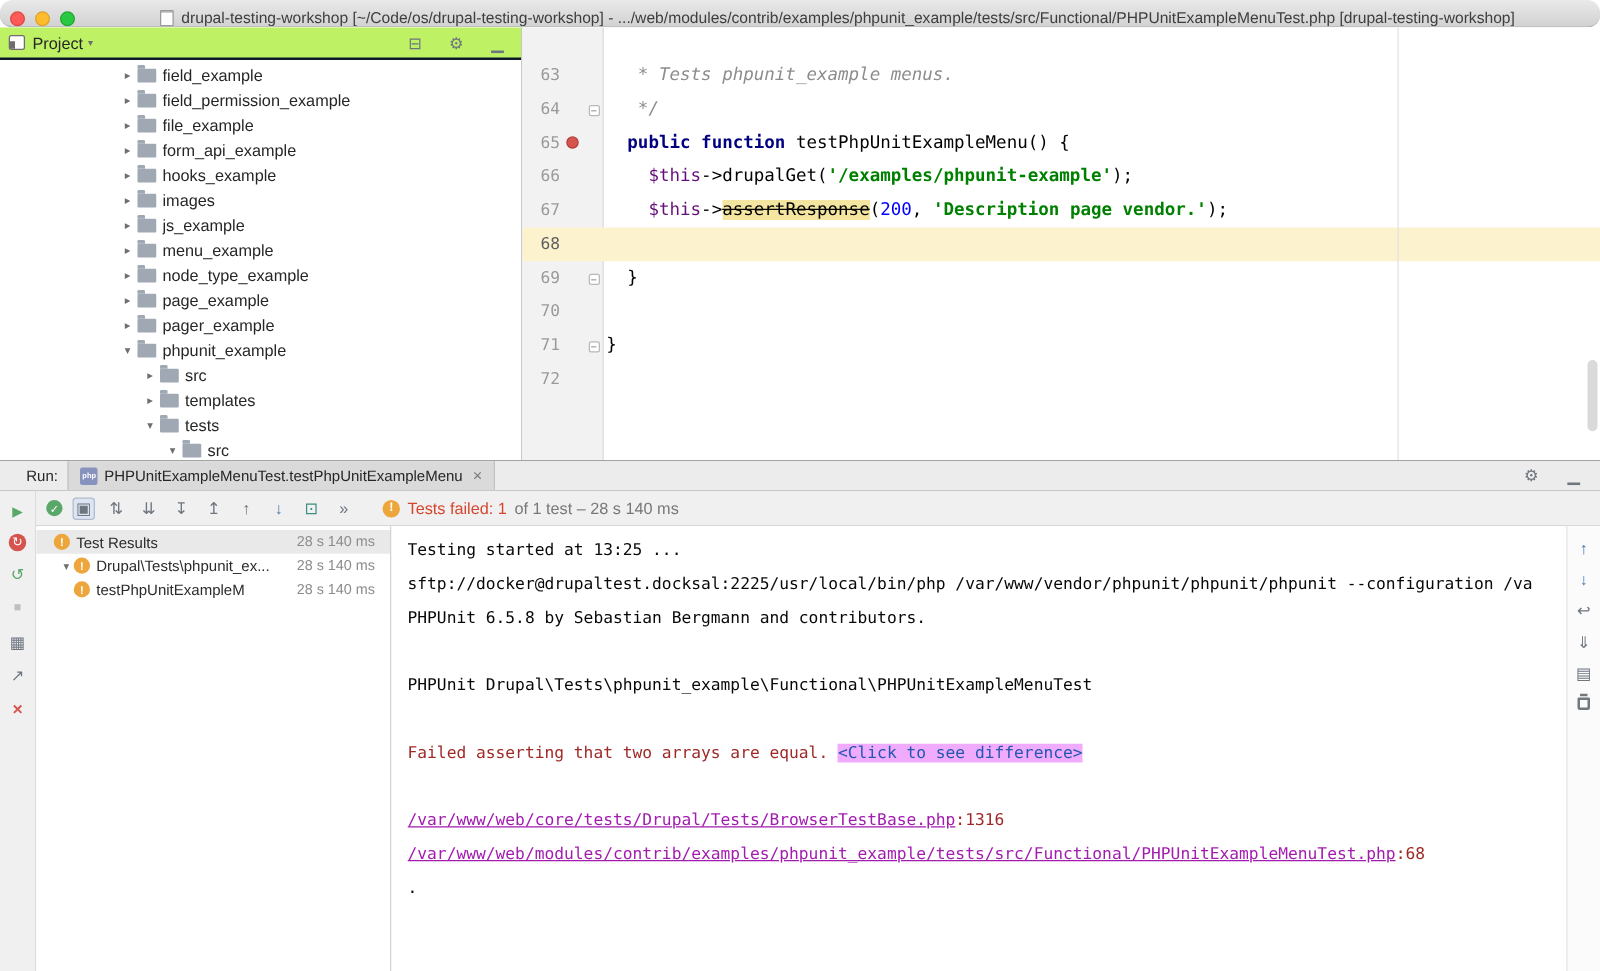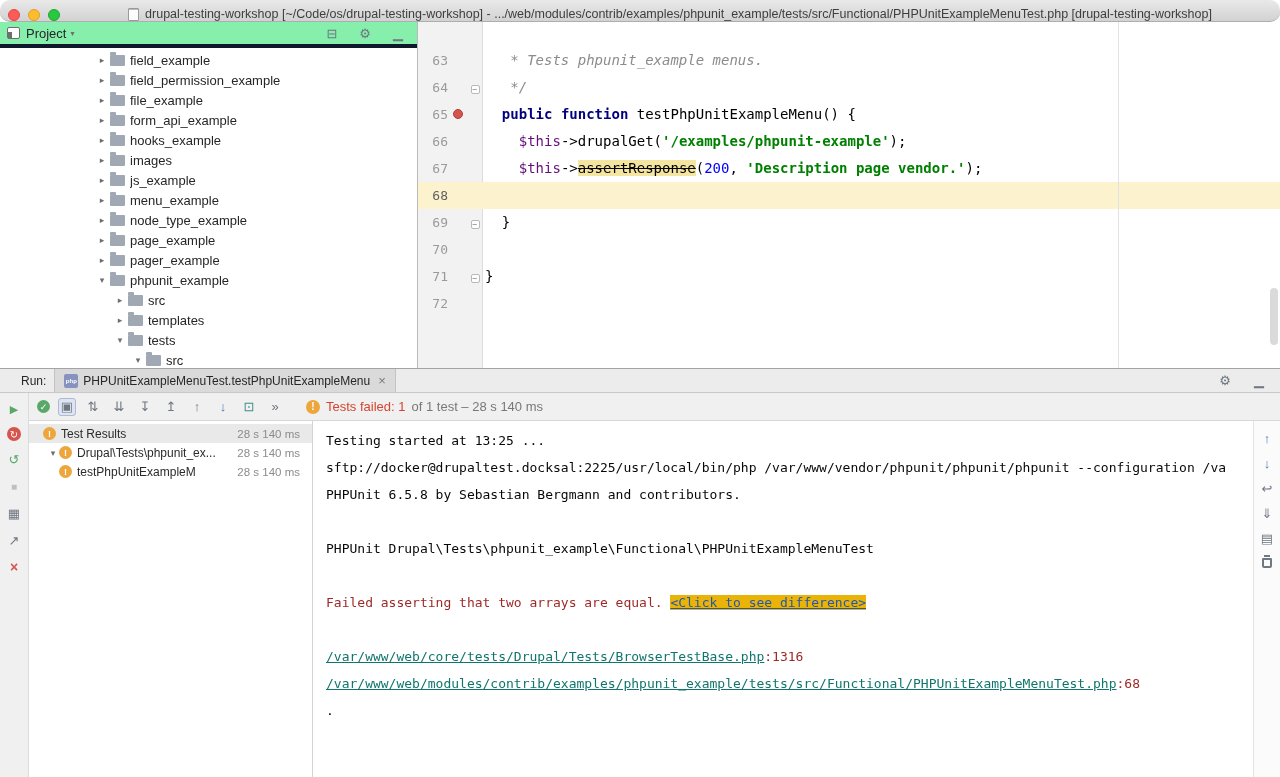--- a/index.html
+++ b/index.html
@@ -22,21 +22,21 @@
     box-shadow:inset 0 3px 0 -2px #bbb, inset 0 6px 0 -5px #bbb; }
   .title-text { font-size:12.5px; color:#3e3e3e; white-space:nowrap; overflow:hidden;
     text-overflow:ellipsis; }
 
   
   .main { height:346px; flex:0 0 346px; display:flex; min-height:0; }
 
   
   .project { width:417px; flex:0 0 417px; background:#fff; display:flex; flex-direction:column; }
   .psplit { width:1px; flex:0 0 1px; background:#b9b9b9; }
-  .pp-header { height:26px; flex:0 0 26px; background:#86efac; border-bottom:4px solid #0f172a;
+  .pp-header { height:26px; flex:0 0 26px; background:#bef264; border-bottom:2px solid #0f172a;
     display:flex; align-items:center; padding:0 10px 0 7px; }
   .ppicon { width:13px; height:12px; border:1px solid #6e6e6e; border-radius:2px;
     position:relative; margin-right:6px; background:#fff; }
   .ppicon::before { content:''; position:absolute; left:0; bottom:0; width:4px; height:6px;
     background:#6e6e6e; }
   .pp-title { font-size:13px; color:#262626; }
   .pp-caret { font-size:8px; color:#6e6e6e; margin-left:4px; }
   .pp-actions { margin-left:auto; display:flex; gap:15px; color:#6e7680; font-size:13px; }
   .pp-tree { flex:1; overflow:hidden; padding-top:2px; }
   .tree-row { height:20px; display:flex; align-items:center; font-size:13px; color:#262626;
@@ -118,22 +118,22 @@
     color:#fff; font-size:9px; font-weight:bold; display:flex; align-items:center;
     justify-content:center; margin-right:5px; }
   .ttlabel { overflow:hidden; text-overflow:clip; }
   .ttime { margin-left:auto; padding:0 12px 0 6px; color:#8c8c8c; font-size:11.5px; }
 
   .console { flex:1; min-width:0; overflow:hidden; padding:6px 0 12px 13px; color:#080808;
     font-family:"DejaVu Sans Mono", monospace; font-size:13px; line-height:27px; }
   .console-line { white-space:pre; height:27px; overflow:hidden; }
   .seg-out { color:#080808; }
   .seg-err { color:#9e2927; }
-  .seg-errlink { color:#0f766e; text-decoration:underline; }
-  .seg-difflink { color:#2257b2; text-decoration:underline; background:#eab308; }
+  .seg-errlink { color:#a21caf; text-decoration:underline; }
+  .seg-difflink { color:#2257b2; background:#f0abfc; }
   .console-strip { width:27px; flex:0 0 27px; background:#fbfbfb; border-left:1px solid #e4e4e4;
     display:flex; flex-direction:column; align-items:center; padding-top:8px; gap:7px; }
 
   
   .gbtn { width:18px; height:18px; display:flex; align-items:center; justify-content:center;
     font-size:13px; flex:0 0 auto; }
   .g-run { color:#59a869; font-size:11px; }
   .g-rerun-failed { background:#d5544e; color:#fff; border-radius:50%; width:14px; height:14px;
     font-size:10px; }
   .g-auto { color:#59a869; }

